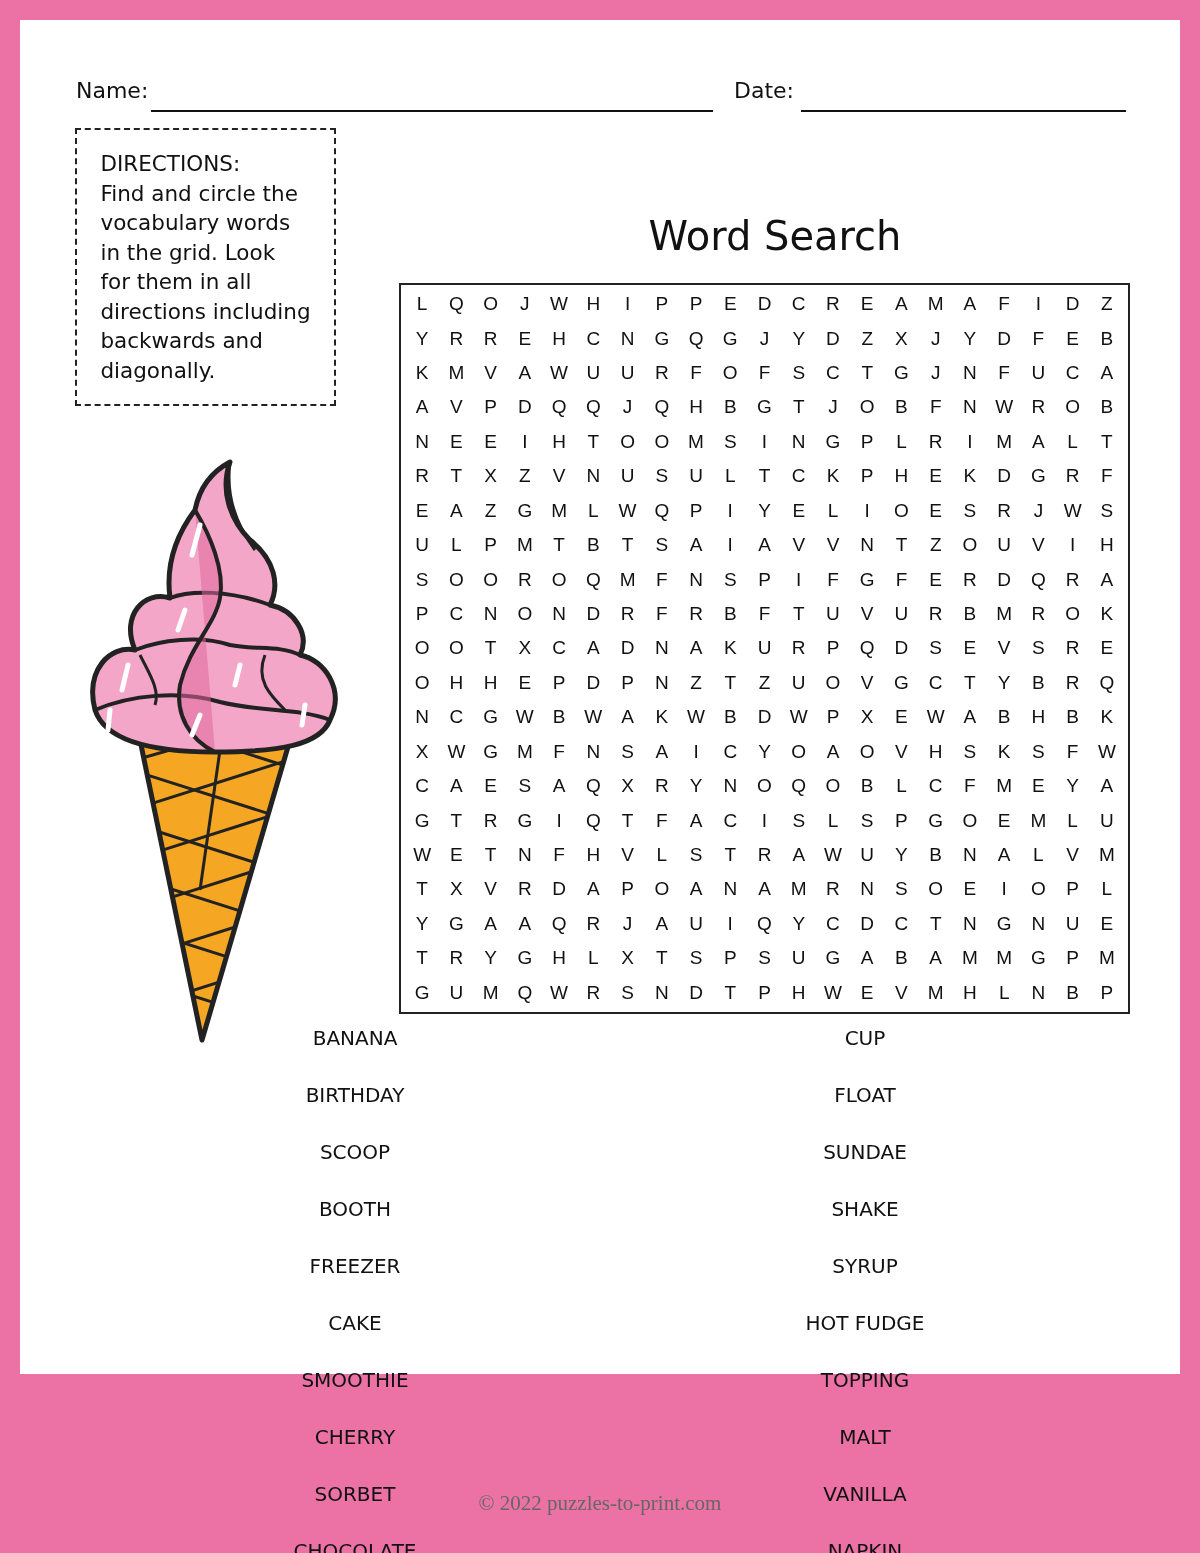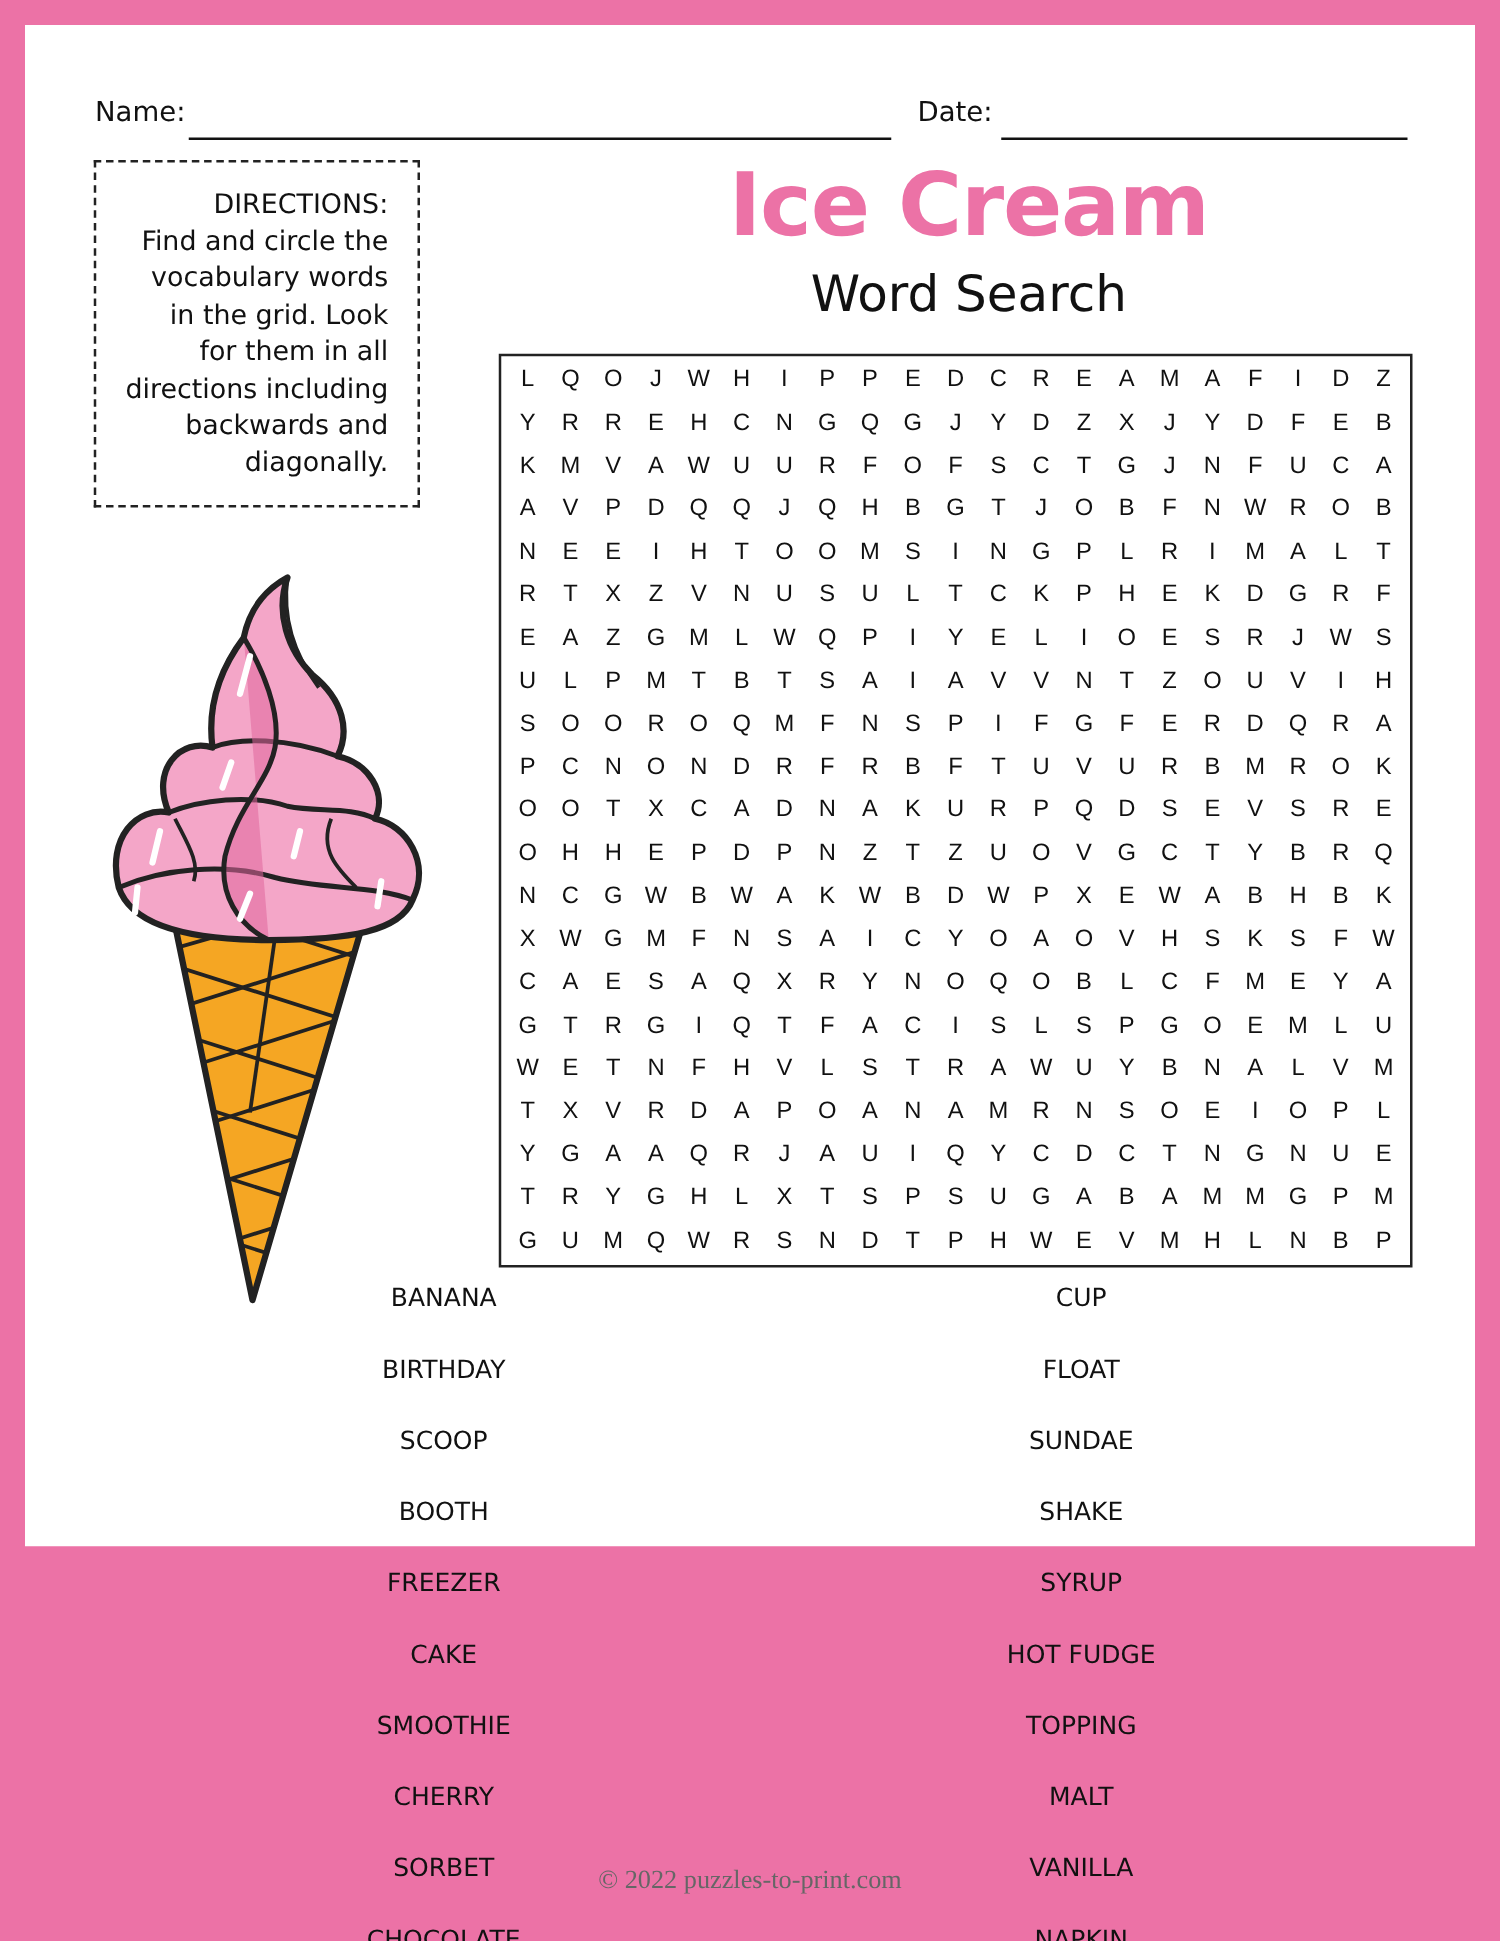--- a/index.html
+++ b/index.html
@@ -1,38 +1,38 @@
 <!DOCTYPE html>
 <html><head>
   <meta charset="utf-8">
   <style>
     * { box-sizing: border-box; margin: 0; padding: 0; }
     html, body { width: 1200px; height: 1553px; background: #ec72a6; }
     body { position: relative; overflow: hidden; }
     .page {
-      position: absolute; left: 20px; top: 20px; width: 1160px; height: 1217px;
+      position: absolute; left: 20px; top: 20px; width: 1160px; height: 1354px;
       background: #ffffff;
     }
 
     
     .name-label, .date-label {
       position: absolute; top: 58px; font-size: 22px; color: #111;
       font-family: "DejaVu Sans", sans-serif;
     }
     .name-label { left: 56px; }
     .date-label { left: 714px; }
     .blank-line { position: absolute; height: 2px; background: #111; top: 90px; }
     .name-line { left: 131px; width: 562px; }
     .date-line { left: 781px; width: 325px; }
 
     
     .directions {
       position: absolute; left: 55px; top: 108px; width: 261px; height: 278px;
       border: 2px dashed #222; display: flex; align-items: center; justify-content: center;
-      text-align: right; padding: 8px 10px;
+      text-align: left; padding: 8px 10px;
     }
     .directions-text {
       font-family: "DejaVu Sans", sans-serif; font-size: 21.5px; line-height: 29.5px; color: #111;
       white-space: pre-line;
     }
 
     
     .title {
       position: absolute; left: 380px; top: 102px; width: 750px; text-align: center;
       font-family: "DejaVu Sans", sans-serif; font-weight: bold; font-size: 70px; color: #ec72a6;
@@ -86,21 +86,20 @@
     <div class="directions-text">DIRECTIONS:
 Find and circle the
 vocabulary words
 in the grid.  Look
 for them in all
 directions including
 backwards and
 diagonally.</div>
   </div>
 
-  <div class="title">Ice Cream</div>
   <div class="subtitle">Word Search</div>
 
   <div class="cone-wrap">
     <svg width="270" height="605" viewBox="0 0 270 605" xmlns="http://www.w3.org/2000/svg">
 
       <defs>
         <clipPath id="coneClip">
           <path d="M60 300 L210 300 L122 600 Z"></path>
         </clipPath>
       </defs>

